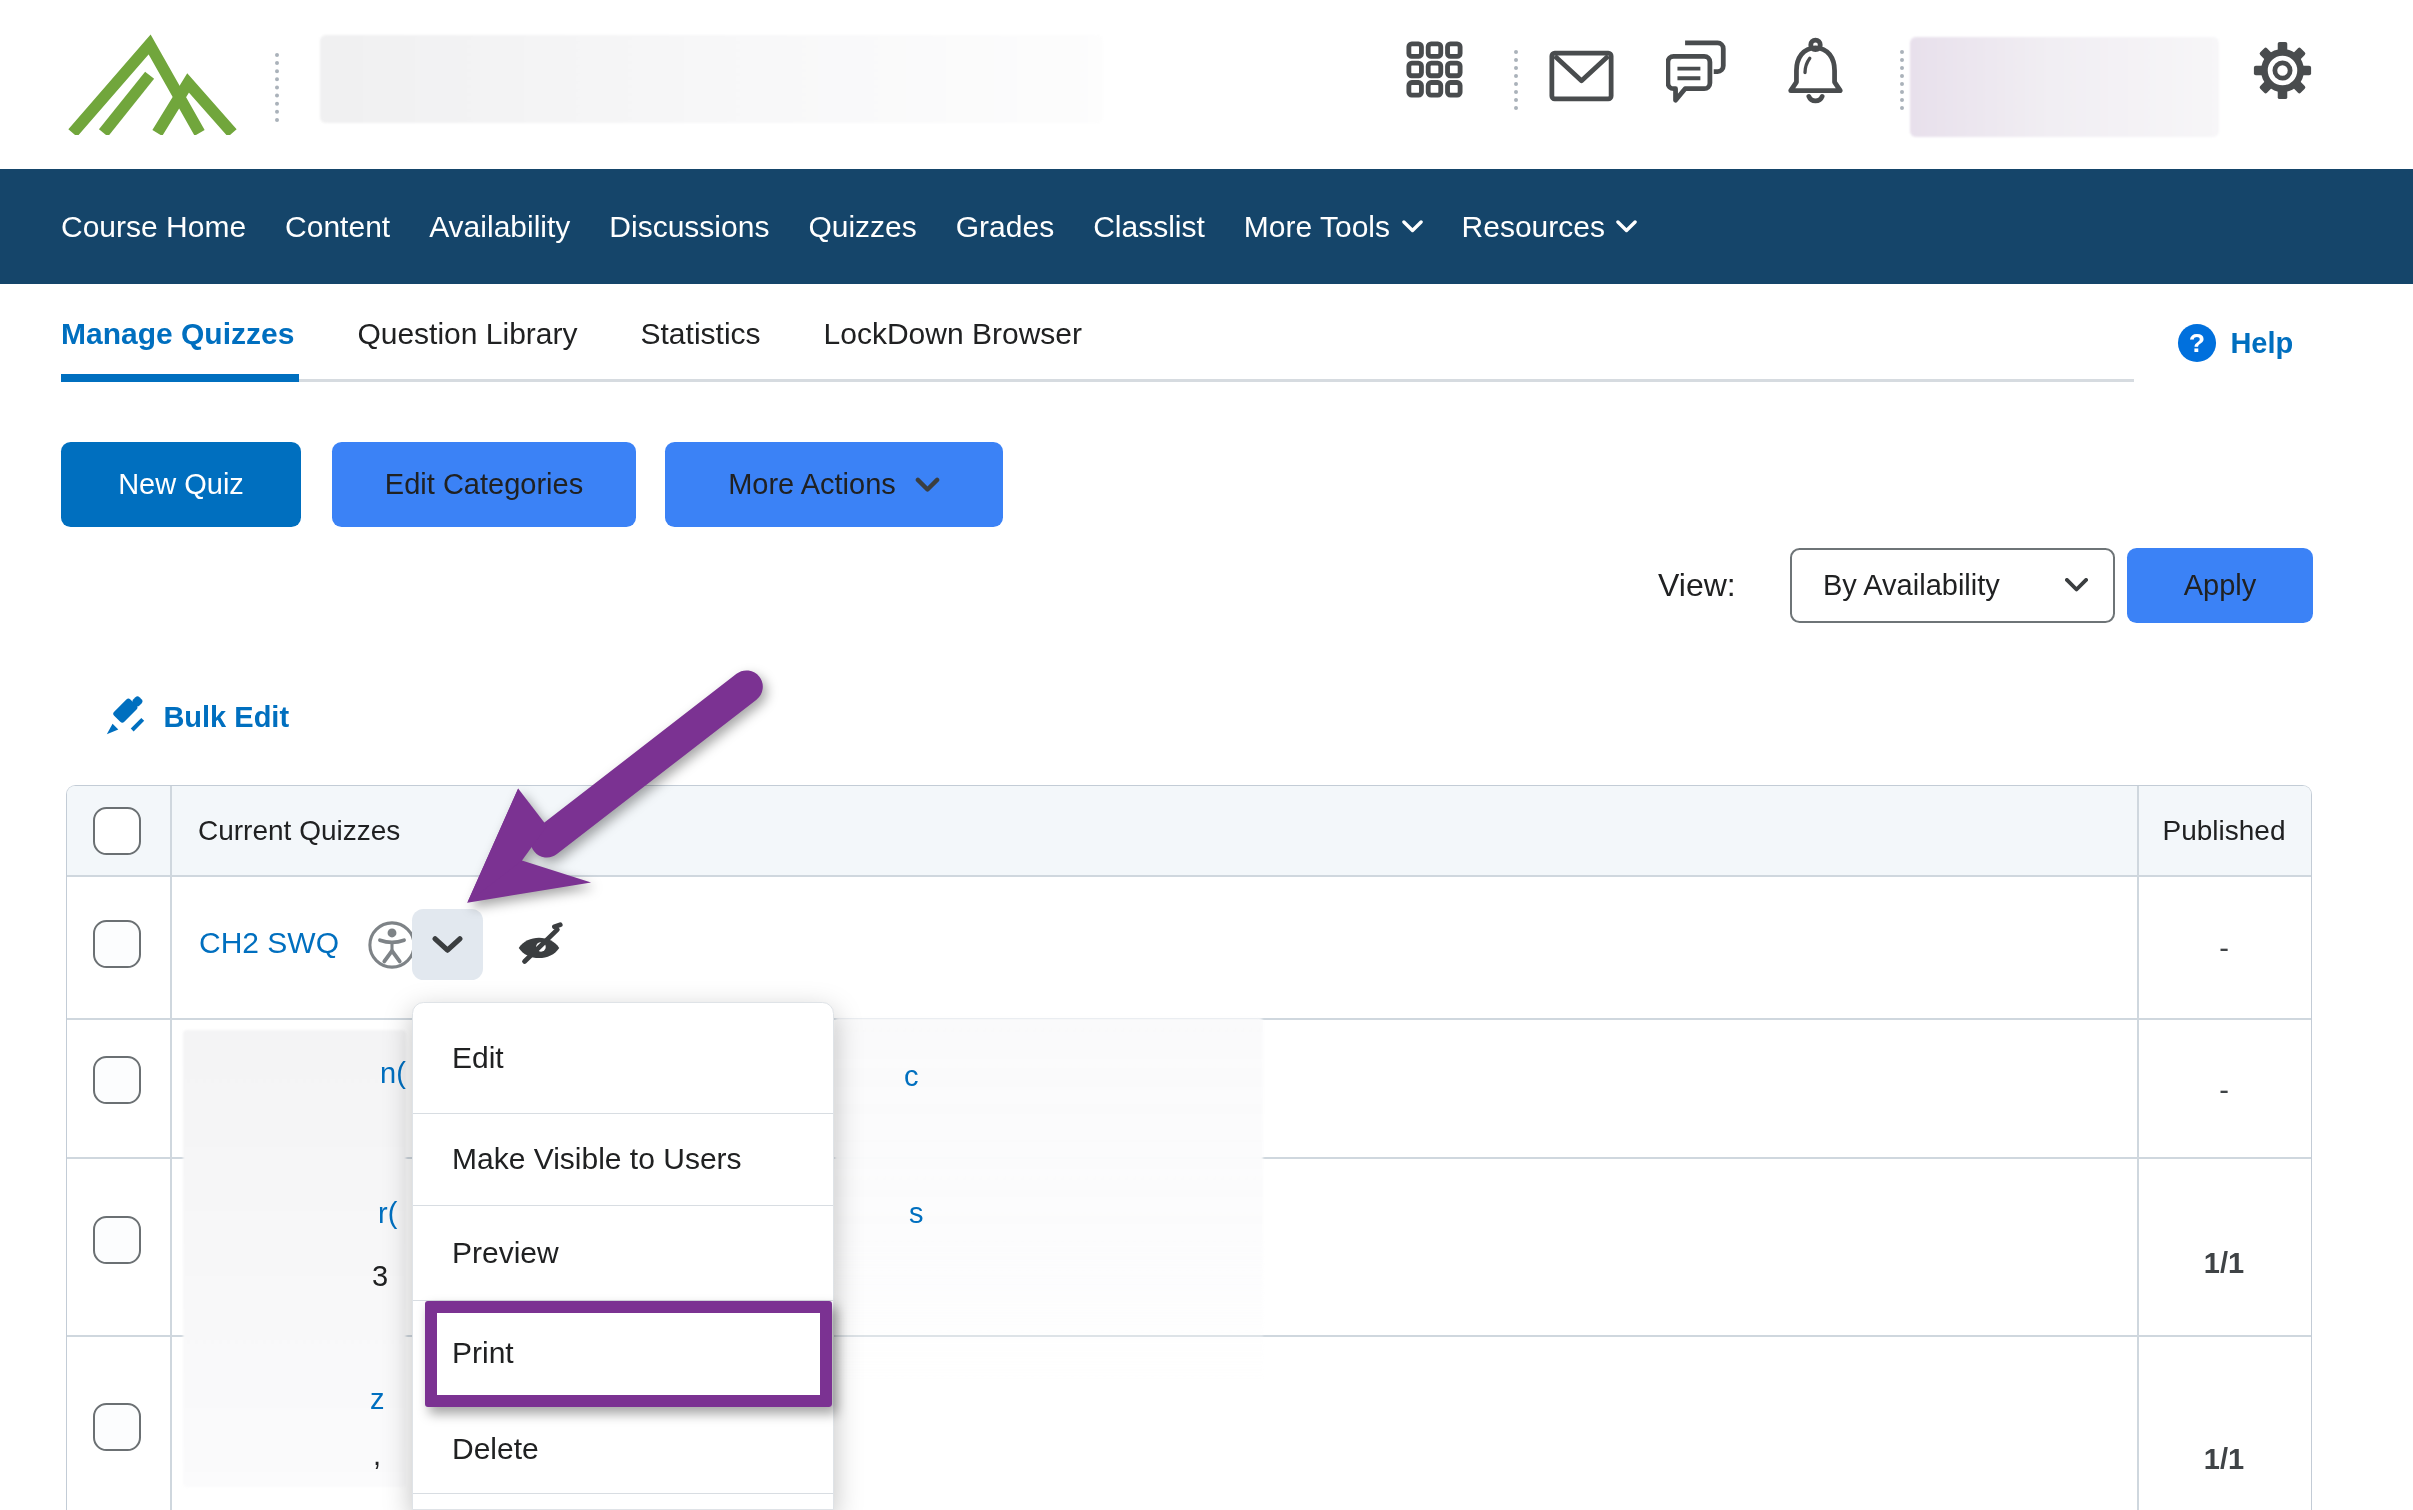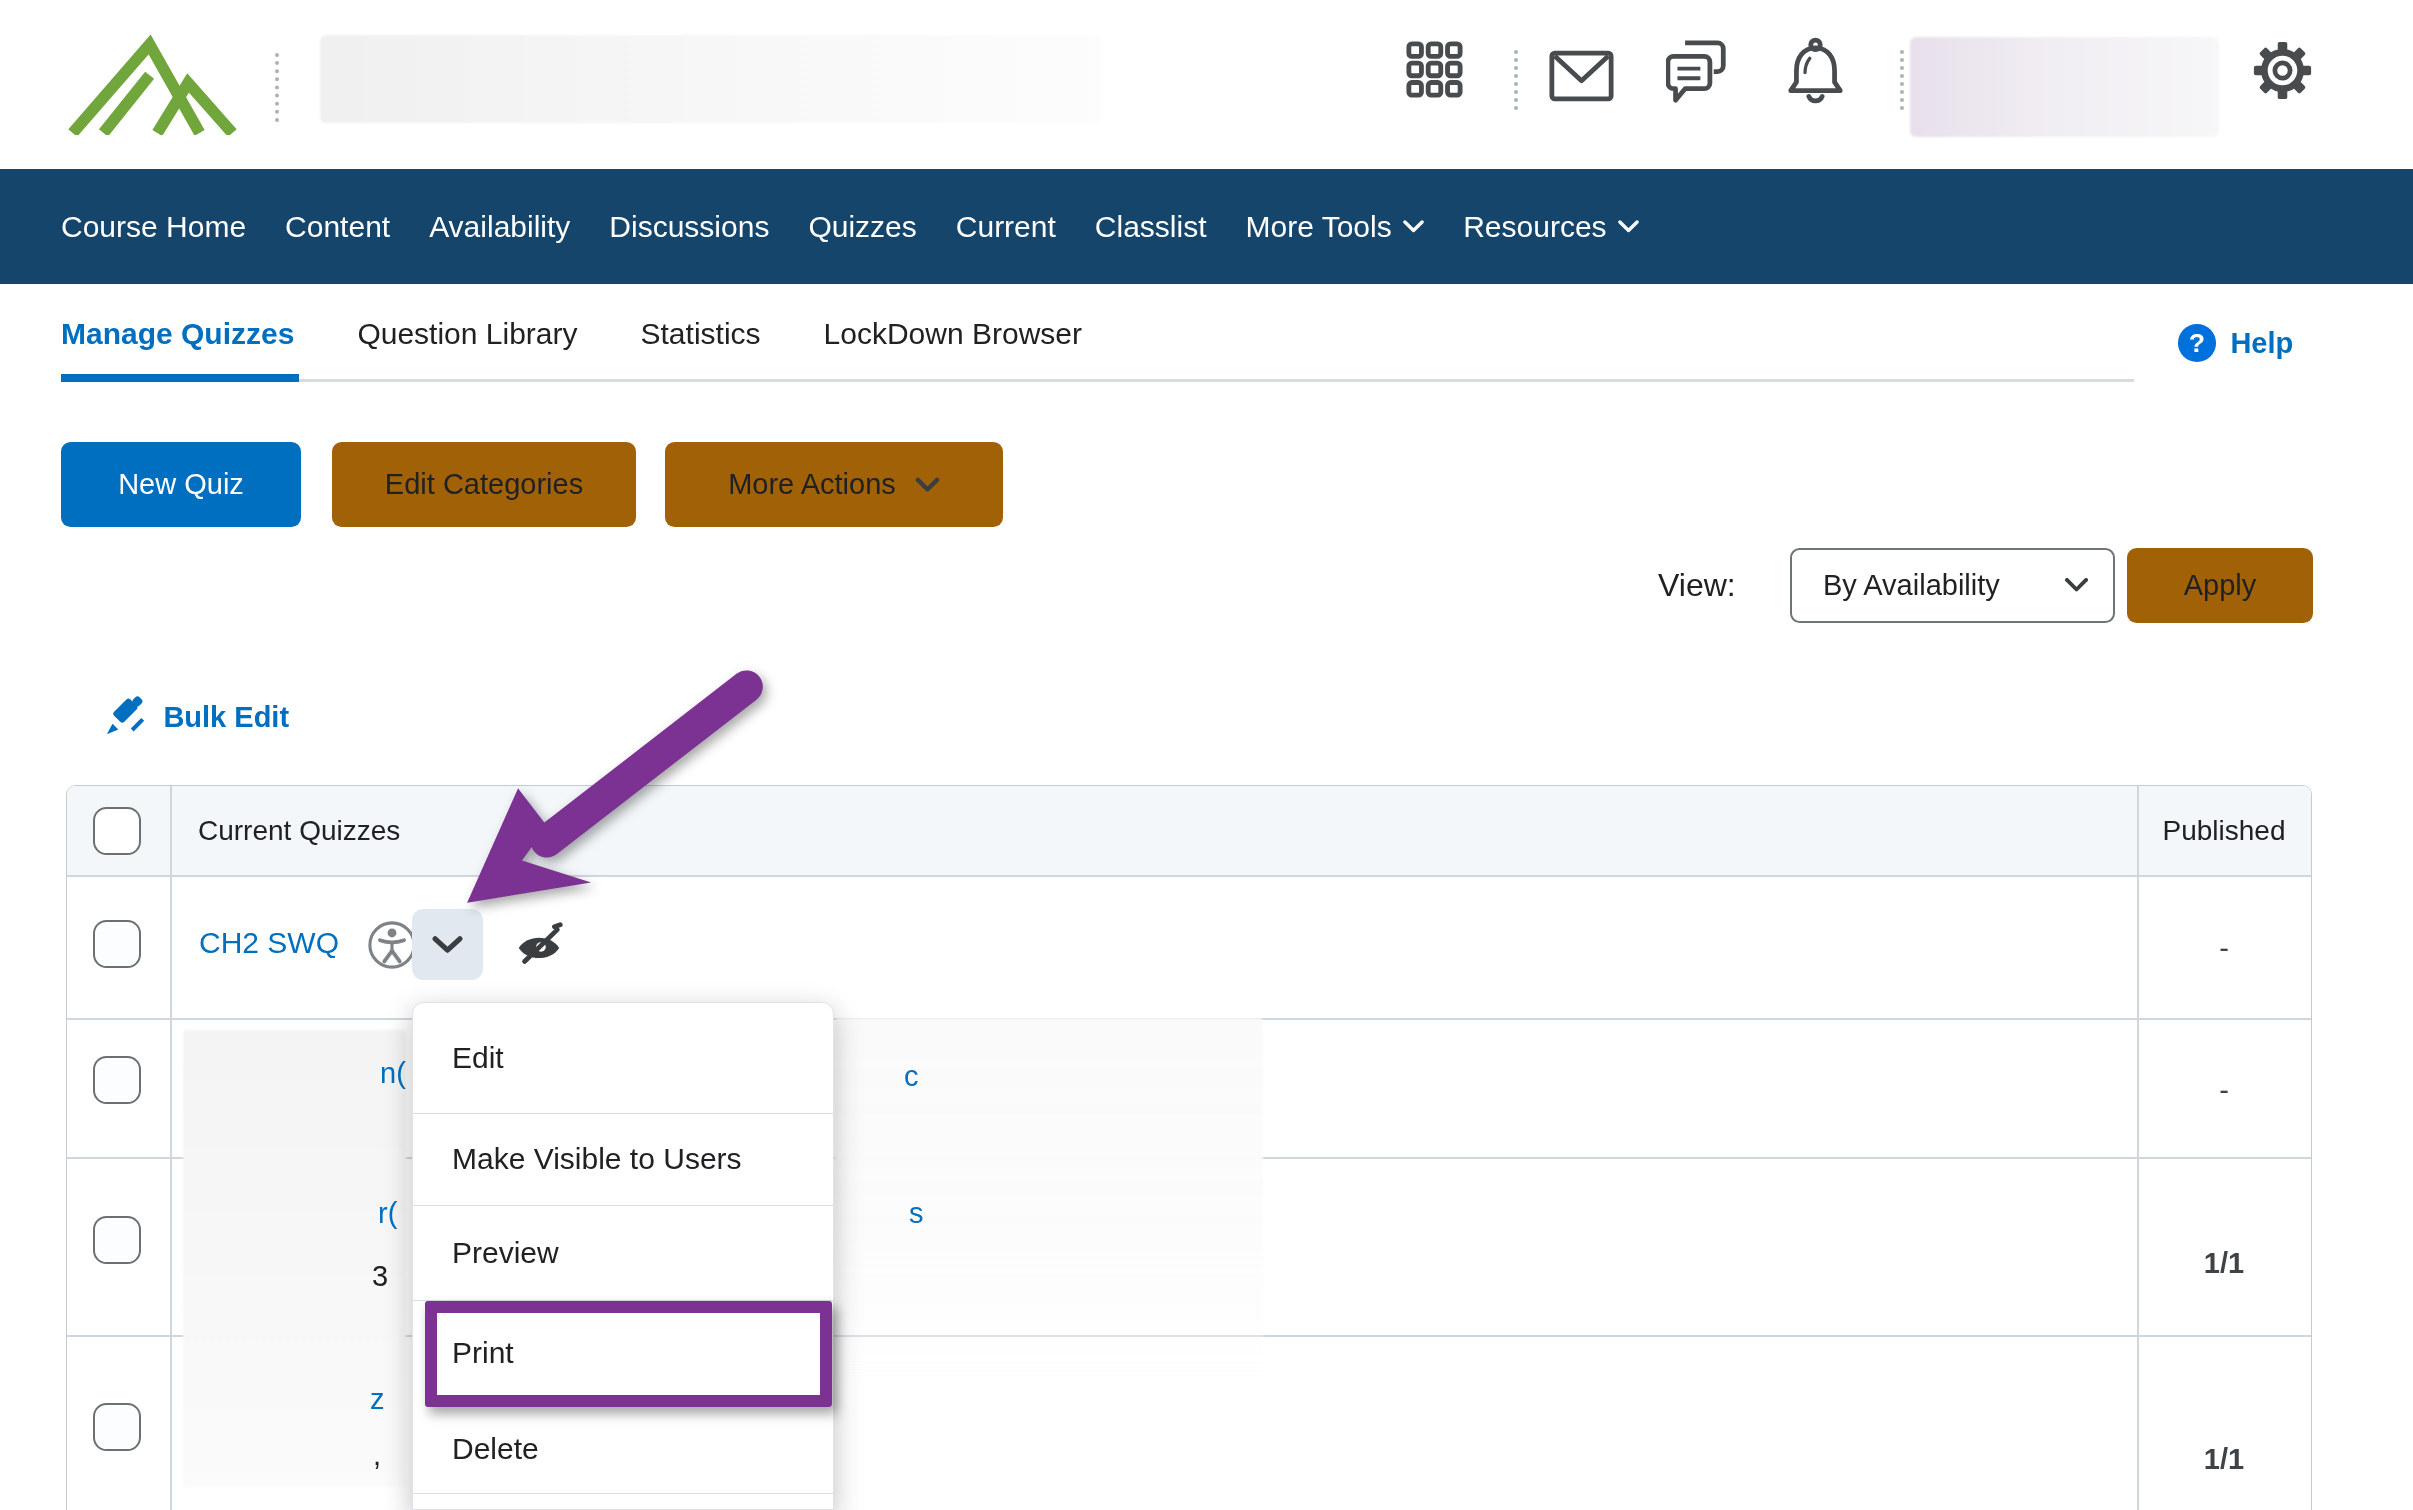--- a/index.html
+++ b/index.html
@@ -10,21 +10,21 @@
   .blurbox{filter:blur(1px);}
   
   #navbar{left:0;top:169px;width:2413px;height:115px;background:#15456a;display:flex;align-items:center;gap:39px;padding-left:61px;box-sizing:border-box;}
   .navitem{color:#ffffff;font-size:30px;display:flex;align-items:center;gap:11.5px;white-space:nowrap;cursor:pointer;}
   
   .tab{font-size:30px;color:#202122;white-space:nowrap;cursor:pointer;}
   .tab.active{color:#006fbf;font-weight:700;}
   
   .btn{display:flex;align-items:center;justify-content:center;font-size:29px;font-weight:400;border-radius:9.6px;box-sizing:border-box;cursor:pointer;}
   .btn-primary{background:#006fbf;color:#fff;}
-  .btn-gray{background:#a16207;color:#202122;}
+  .btn-gray{background:#3b82f6;color:#202122;}
   
   #table{left:66px;top:785px;width:2246px;height:725px;border:1.9px solid #c3ccd6;border-bottom:none;border-radius:9.6px 9.6px 0 0;box-sizing:border-box;background:#fff;}
   .hline{left:0;width:100%;height:1.9px;background:#cfd7de;}
   .vline{top:0;width:1.9px;height:100%;background:#cfd7de;}
   #thead{left:0;top:0;width:100%;height:91px;background:#f3f7fa;border-radius:7.7px 7.7px 0 0;}
   .checkbox{width:48px;height:48px;border:2.9px solid #6b7073;border-radius:13.4px;background:#fcfdfe;box-sizing:border-box;cursor:pointer;}
   .cellname{font-size:28px;color:#202122;}
   .pubval{font-size:29px;color:#3f4346;}
   .quizlink{font-size:30px;color:#006fbf;cursor:pointer;white-space:nowrap;}
   .frag{font-size:29px;color:#006fbf;z-index:5;white-space:nowrap;}
@@ -106,21 +106,21 @@
       <circle cx="32" cy="32" r="8" fill="#fff" stroke="#494c4e" stroke-width="5"></circle>
     </svg>
   </div>
 
   <div id="navbar" class="abs">
     <span class="navitem">Course Home</span>
     <span class="navitem">Content</span>
     <span class="navitem">Availability</span>
     <span class="navitem">Discussions</span>
     <span class="navitem">Quizzes</span>
-    <span class="navitem">Current</span>
+    <span class="navitem">Grades</span>
     <span class="navitem">Classlist</span>
     <span class="navitem">
       <span>More Tools</span>
       <svg width="21" height="12.5" viewBox="0 0 22 13">
           <path d="M2 2 L11 11 L20 2" fill="none" stroke="#fff" stroke-width="3.5" stroke-linecap="round" stroke-linejoin="round"></path>
         </svg>
     </span>
     <span class="navitem">
       <span>Resources</span>
       <svg width="21" height="12.5" viewBox="0 0 22 13">

